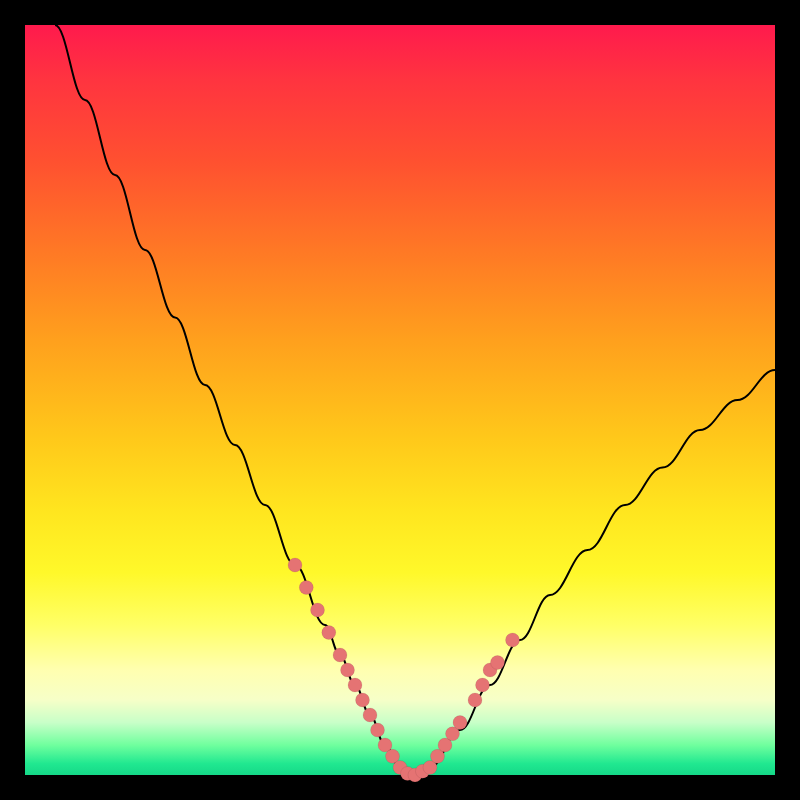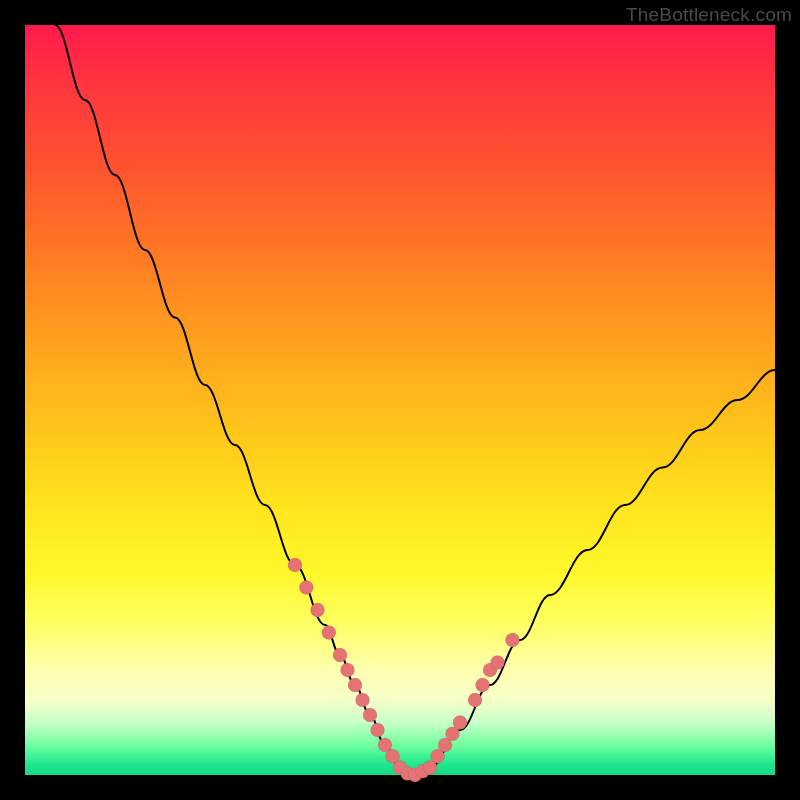--- a/index.html
+++ b/index.html
@@ -53,21 +53,20 @@
   .marker {
     fill: #e57373;
     stroke: rgba(0,0,0,0.15);
     stroke-width: 0.5;
   }
 </style>
 </head>
 <body>
 
 <div class="frame">
-  <div class="watermark">TheBottleneck.com</div>
   <div class="plot-area">
     <svg class="curve-layer" viewBox="0 0 750 750" preserveAspectRatio="none">
       <path id="curve-path" class="curve" d="M 30.0 0.0 C 42.0 0.0 48.0 75.0 60.0 75.0 C 72.0 75.0 78.0 150.0 90.0 150.0 C 102.0 150.0 108.0 225.0 120.0 225.0 C 132.0 225.0 138.0 292.5 150.0 292.5 C 162.0 292.5 168.0 360.0 180.0 360.0 C 192.0 360.0 198.0 420.0 210.0 420.0 C 222.0 420.0 228.0 480.0 240.0 480.0 C 252.0 480.0 258.0 540.0 270.0 540.0 C 282.0 540.0 288.0 600.0 300.0 600.0 C 306.0 600.0 309.0 630.0 315.0 630.0 C 321.0 630.0 324.0 660.0 330.0 660.0 C 336.0 660.0 339.0 690.0 345.0 690.0 C 351.0 690.0 354.0 720.0 360.0 720.0 C 366.0 720.0 369.0 742.5 375.0 742.5 C 381.0 742.5 384.0 750.0 390.0 750.0 C 396.0 750.0 399.0 742.5 405.0 742.5 C 417.0 742.5 423.0 705.0 435.0 705.0 C 447.0 705.0 453.0 660.0 465.0 660.0 C 477.0 660.0 483.0 615.0 495.0 615.0 C 507.0 615.0 513.0 570.0 525.0 570.0 C 540.0 570.0 547.5 525.0 562.5 525.0 C 577.5 525.0 585.0 480.0 600.0 480.0 C 615.0 480.0 622.5 442.5 637.5 442.5 C 652.5 442.5 660.0 405.0 675.0 405.0 C 690.0 405.0 697.5 375.0 712.5 375.0 C 727.5 375.0 735.0 345.0 750.0 345.0"></path>
       <g id="markers-group">
           <circle cx="270.0" cy="540.0" r="7" class="marker"></circle>
           <circle cx="281.3" cy="562.5" r="7" class="marker"></circle>
           <circle cx="292.5" cy="585.0" r="7" class="marker"></circle>
           <circle cx="303.8" cy="607.5" r="7" class="marker"></circle>
           <circle cx="315.0" cy="630.0" r="7" class="marker"></circle>
           <circle cx="322.5" cy="645.0" r="7" class="marker"></circle>

